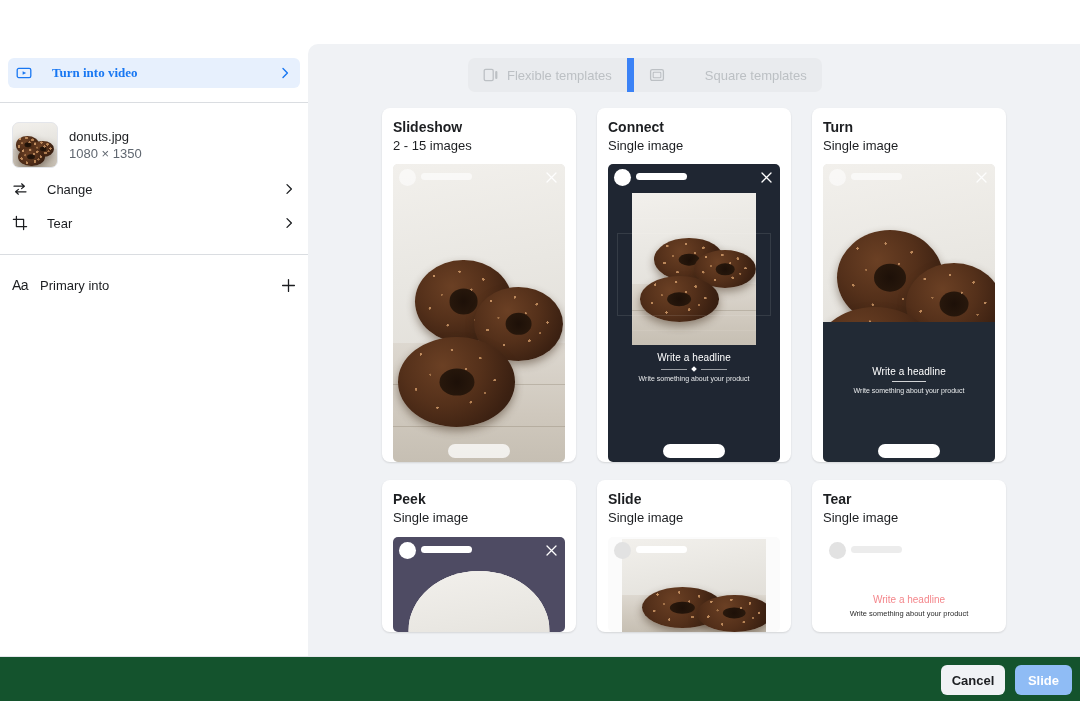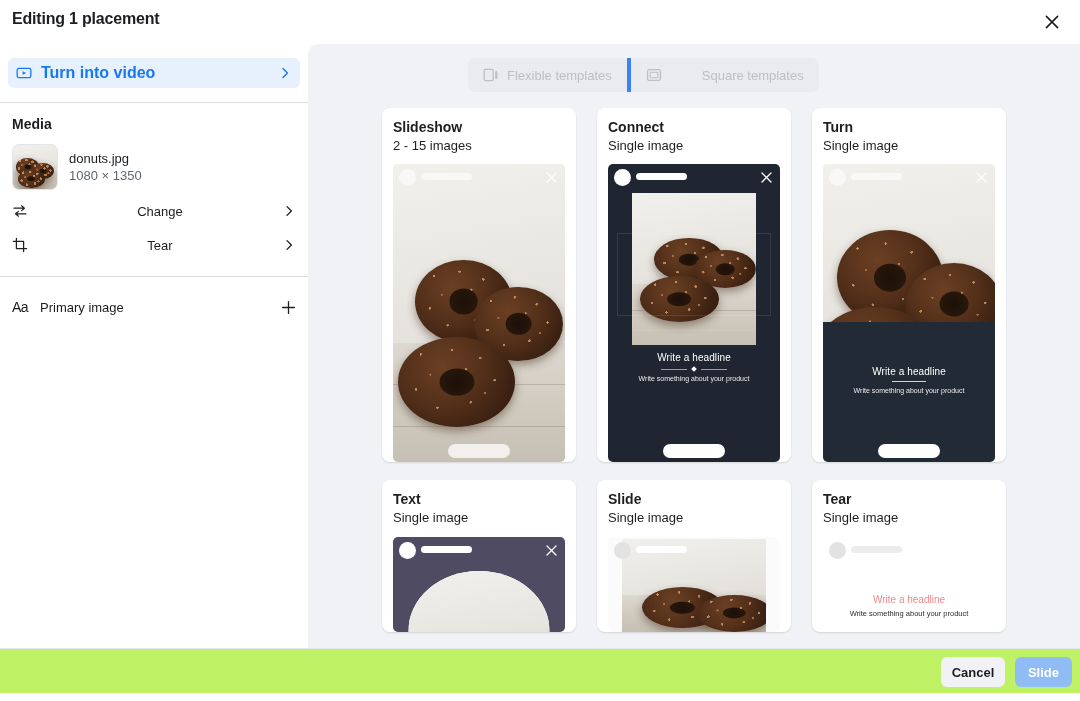--- a/index.html
+++ b/index.html
@@ -37,22 +37,23 @@
     font-size: 14px; font-weight: bold; color: #1c1e21;
     padding: 0 12px; margin-bottom: 6px;
   }
   .sec-templates { padding-top: 14px; }
   .row-blue {
     margin: 0 8px; height: 30px; border-radius: 6px;
     background: #e7f0fd; display: flex; align-items: center;
     padding: 0 8px; cursor: pointer;
   }
   .row-blue .lbl {
-    flex: 1; font-size: 16px; font-weight: bold; color: #1877f2;
-    margin-left: 9px;
+    flex: 1; font-size: 13px; font-weight: bold; color: #1877f2;
+    margin-left: 20px;
+    font-family: Liberation Serif, serif;
   }
   .icon-video { width: 16px; height: 16px; display: block; }
   .chev { width: 14px; height: 14px; display: block; }
 
   .divider {
     height: 1px; background: #dadde1; margin: 14px 0 0 0;
   }
 
   .sec-media { padding-top: 13px; }
   .media-file {
@@ -65,21 +66,21 @@
   }
   .thumb .ph { position: absolute; inset: 0; }
   .media-meta { margin-left: 11px; line-height: 1.22; }
   .media-name { font-size: 13px; color: #1c1e21; }
   .media-dims { font-size: 13px; color: #606770; margin-top: 1px; }
 
   .row-plain {
     height: 34px; display: flex; align-items: center;
     padding: 0 12px; cursor: pointer;
   }
-  .row-plain .lbl { flex: 1; font-size: 13px; color: #1c1e21; margin-left: 10px; text-align: center; }
+  .row-plain .lbl { flex: 1; font-size: 13px; color: #1c1e21; margin-left: 19px; }
   .row-plain .ic { width: 16px; height: 16px; display: block; flex: none; }
 
   .sec-text { padding-top: 13px; }
   .row-text {
     height: 34px; display: flex; align-items: center;
     padding: 0 12px; cursor: pointer;
   }
   .row-text .aa {
     font-size: 14px; color: #1c1e21; flex: none; width: 20px;
     letter-spacing: -0.5px;
@@ -98,21 +99,21 @@
     position: absolute; left: 160px; top: 14px;
     display: flex; background: #e9ebee; border-radius: 7px; padding: 0;
     height: 34px; overflow: hidden;
   }
   .tab {
     display: flex; align-items: center; gap: 8px;
     padding: 0 15px; height: 34px; cursor: pointer;
     font-size: 13px; color: #bcc0c4; background: transparent;
     border: none; white-space: nowrap;
   }
-  .tab + .tab { border-left: 4px solid #3b82f6; gap: 40px; }
+  .tab + .tab { border-left: 7px solid #3b82f6; gap: 40px; }
   .tab.active {
     background: #d8dade; color: #1c1e21; border-left-color: transparent;
     border-radius: 7px;
   }
   .tab .ticon { width: 16px; height: 16px; display: block; flex: none; }
 
   .grid {
     position: absolute; left: 74px; top: 64px;
     width: 640px;
     display: grid; grid-template-columns: repeat(3, 194px);
@@ -272,49 +273,39 @@
   .tear-head {
     font-size: 10px; color: #f4868b; text-align: center;
   }
   .tear-sub {
     font-size: 7.5px; color: #2c2c2c; text-align: center;
     line-height: 1.4; padding: 0 22px; margin-top: 4px;
   }
 
   
   .footer {
-    position: absolute; left: 0; bottom: 8px; width: 1080px; height: 45px;
-    background: #bef264; border-top: 1px solid #e4e6eb;
+    position: absolute; left: 0; bottom: 0; width: 1080px; height: 45px;
+    background: #14532d; border-top: 1px solid #e4e6eb;
   }
   .btn {
     position: absolute; top: 8px; height: 30px; border-radius: 6px;
     border: none; font-size: 13px; font-weight: bold; cursor: pointer;
     display: flex; align-items: center; justify-content: center;
   }
   .btn-cancel { right: 75px; width: 64px; background: #f0f2f5; color: #1c1e21; }
   .btn-save {
     right: 8px; width: 57px; background: #8fbcf5; color: #ffffff;
     cursor: default;
   }
 </style>
 </head>
 <body>
 
 <div class="app">
 
-  <div class="header">
-    <div class="header-title">Editing 1 placement</div>
-    <button class="close-btn">
-      <span>
-        <svg width="16" height="16" viewBox="0 0 16 16" aria-hidden="true">
-          <path d="M2.4 2.4 L13.6 13.6 M13.6 2.4 L2.4 13.6" stroke="#1c1e21" stroke-width="1.6" stroke-linecap="round"></path>
-        </svg>
-      </span>
-    </button>
-  </div>
 
   <div class="sidebar">
 
     <div class="sec-templates">
       <div class="row-blue">
         <span class="icon-video">
           <svg width="16" height="16" viewBox="0 0 16 16" aria-hidden="true">
             <rect x="1.2" y="3.4" width="13.6" height="9.2" rx="1.6" fill="none" stroke="#1877f2" stroke-width="1.3"></rect>
             <path d="M6.6 6.2 L10.2 8 L6.6 9.8 Z" fill="#1877f2"></path>
           </svg>
@@ -323,21 +314,20 @@
         <span class="chev">
           <svg width="14" height="14" viewBox="0 0 14 14" aria-hidden="true">
             <path d="M5 2.6 L9.4 7 L5 11.4" fill="none" stroke="#1877f2" stroke-width="1.4" stroke-linecap="round" stroke-linejoin="round"></path>
           </svg>
         </span>
       </div>
       <div class="divider"></div>
     </div>
 
     <div class="sec-media">
-      <div class="section-title">Media</div>
 
       <div class="media-file">
         <div class="thumb">
           <div class="ph photo">
             <div class="wall"></div>
             <div class="table"></div>
             <div class="donut" style="left:6%;top:30%;width:54%;height:40%">
                 <div class="glaze"></div>
               </div>
             <div class="donut" style="left:42%;top:40%;width:52%;height:38%">
@@ -383,21 +373,21 @@
           </svg>
         </span>
       </div>
 
       <div class="divider"></div>
     </div>
 
     <div class="sec-text">
       <div class="row-text">
         <span class="aa">Aa</span>
-        <span class="lbl">Primary image</span>
+        <span class="lbl">Primary into</span>
         <span class="plus">
           <svg width="15" height="15" viewBox="0 0 15 15" aria-hidden="true">
             <path d="M7.5 1.6 V13.4 M1.6 7.5 H13.4" fill="none" stroke="#1c1e21" stroke-width="1.3" stroke-linecap="round"></path>
           </svg>
         </span>
       </div>
     </div>
   </div>
 
   <div class="panel">
@@ -526,21 +516,21 @@
           <span class="xmark">
             <svg width="13" height="13" viewBox="0 0 13 13" aria-hidden="true">
               <path d="M2 2 L11 11 M11 2 L2 11" stroke="rgba(255,255,255,.88)" stroke-width="1.3" stroke-linecap="round"></path>
             </svg>
           </span>
           <div class="ctabar"></div>
         </div>
       </div>
 
       <div class="card short">
-        <div class="card-h1">Text</div>
+        <div class="card-h1">Peek</div>
         <div class="card-h2">Single image</div>
         <div class="preview">
           <div class="peek-bg"></div>
           <div class="peek-circle">
             <div class="photo">
               <div class="wall"></div>
 
             </div>
           </div>
           <div class="avatar"></div>

